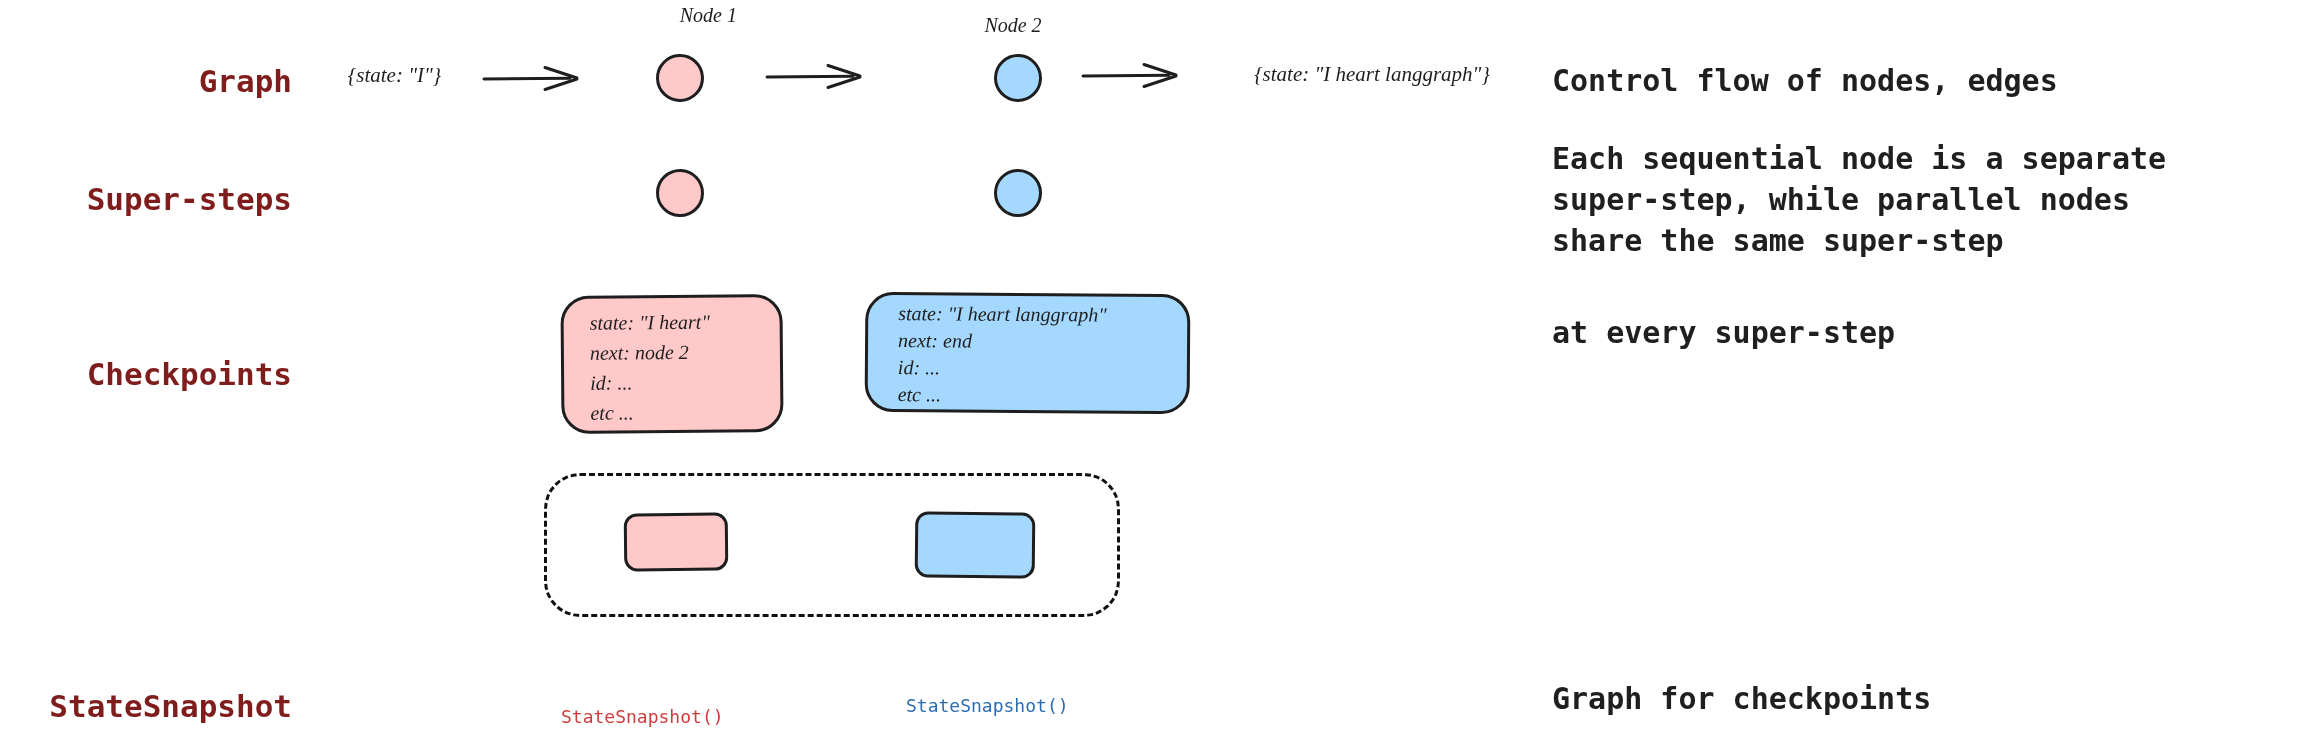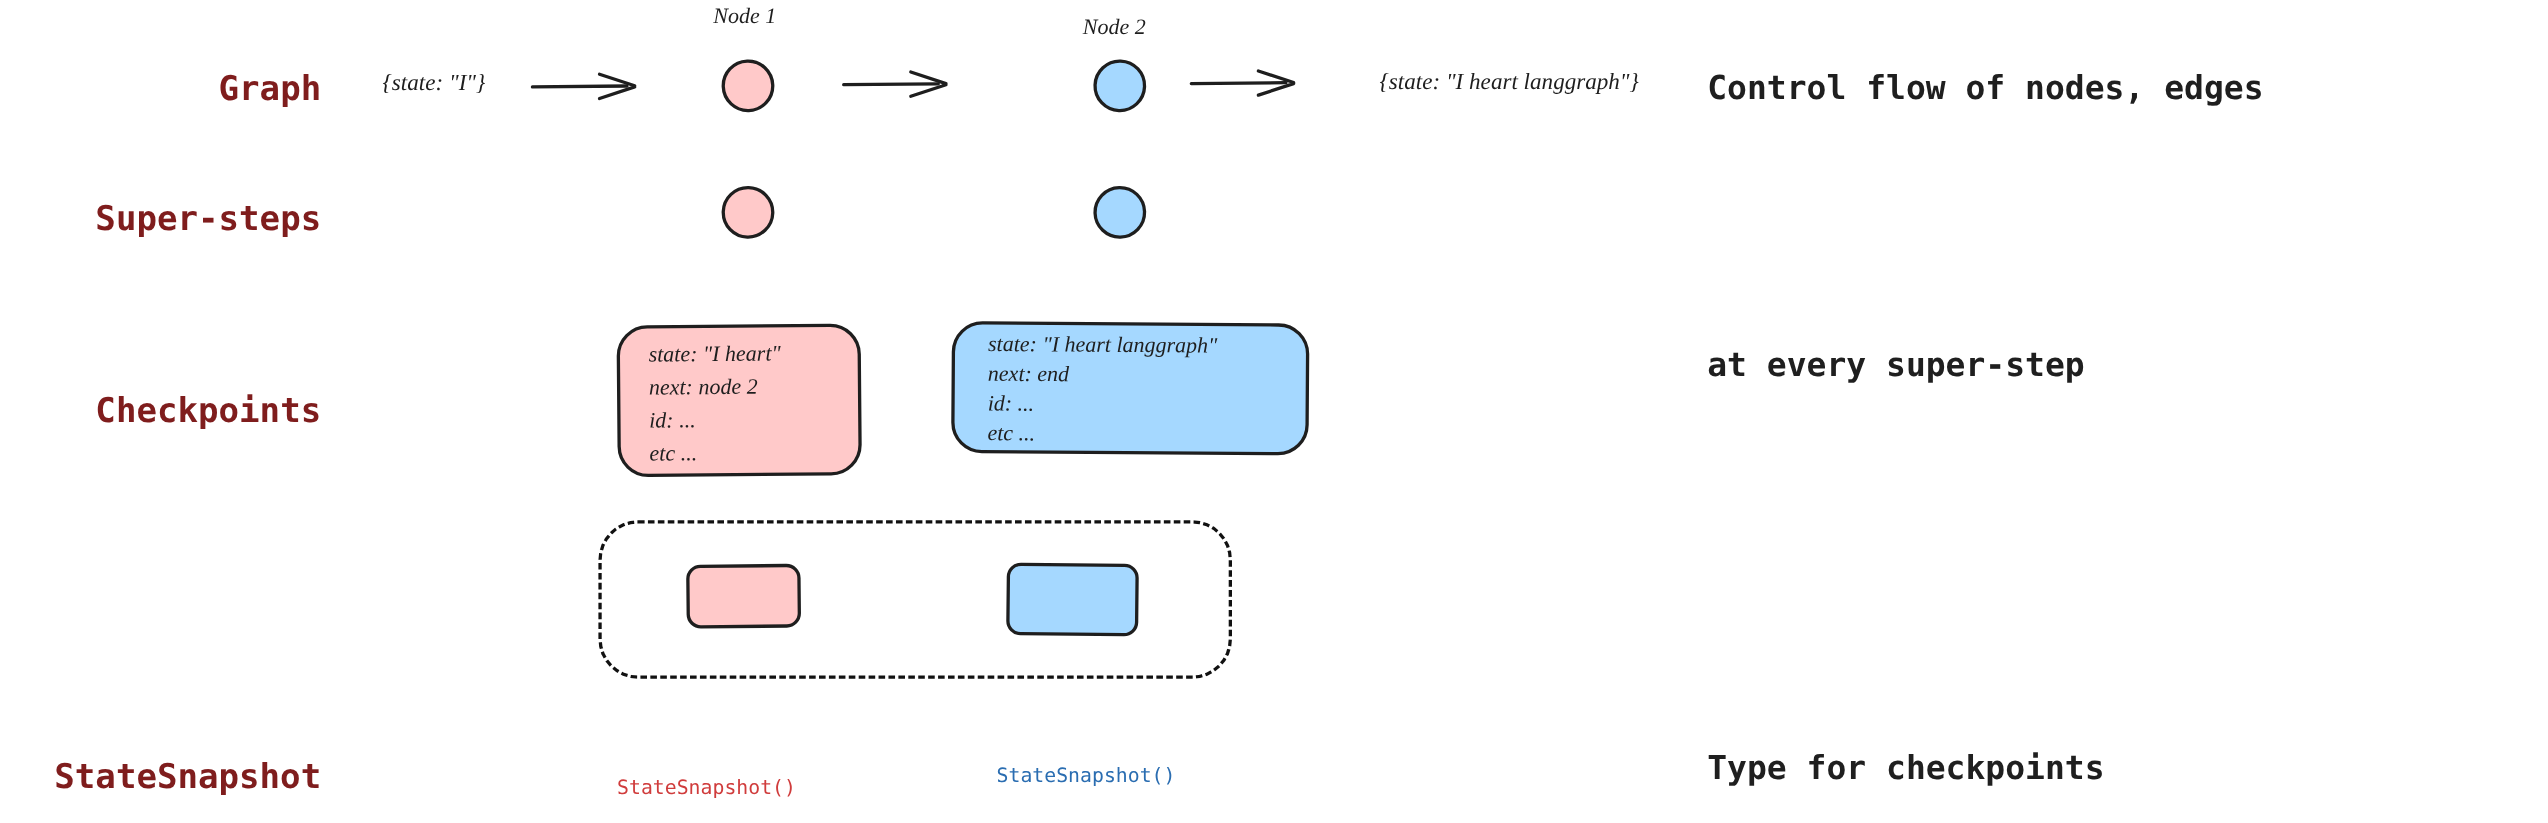--- a/index.html
+++ b/index.html
@@ -71,21 +71,21 @@
   <div class="row-label" style="top:355px">Checkpoints</div>
   <div class="row-label" style="top:687px">StateSnapshot</div>
 
   <div class="state-text hand" style="left:322px;top:58px;width:145px;text-align:center;">{state: "I"}</div>
 
   <svg class="arrow" style="left:482px;top:64px" viewBox="0 0 102 28">
     <path d="M2 15 L88 14.2" stroke="#1e1e1e" stroke-width="3" fill="none" stroke-linecap="round"></path>
     <path d="M63 3.5 L95 14 M63 25.5 L95 15" stroke="#1e1e1e" stroke-width="3" fill="none" stroke-linecap="round"></path>
   </svg>
 
-  <div class="node-label hand" style="left:617px;top:2px;width:120px;">Node 1</div>
+  <div class="node-label hand" style="left:617px;top:2px;width:120px;text-align:right;">Node 1</div>
   <div class="node-circle pink-fill" style="left:656px;top:54px;transform:rotate(-2deg);"></div>
 
   <svg class="arrow" style="left:765px;top:62px" viewBox="0 0 102 28">
     <path d="M2 15 L88 14.2" stroke="#1e1e1e" stroke-width="3" fill="none" stroke-linecap="round"></path>
     <path d="M63 3.5 L95 14 M63 25.5 L95 15" stroke="#1e1e1e" stroke-width="3" fill="none" stroke-linecap="round"></path>
   </svg>
 
   <div class="node-label hand" style="left:953px;top:12px;width:120px;">Node 2</div>
   <div class="node-circle blue-fill" style="left:994px;top:54px;transform:rotate(2deg);"></div>
 
@@ -96,20 +96,25 @@
 
   <div class="state-text hand" style="left:1222px;top:57px;width:300px;text-align:center;">{state: "I heart langgraph"}</div>
 
   <div class="desc" style="top:60px">
     <div>Control flow of nodes, edges</div>
   </div>
 
   <div class="node-circle pink-fill" style="left:656px;top:169px;transform:rotate(1.5deg);"></div>
   <div class="node-circle blue-fill" style="left:994px;top:169px;transform:rotate(-1.5deg);"></div>
 
+  <div class="desc" style="top:138px">
+    <div>Each sequential node is a separate</div>
+    <div>super-step, while parallel nodes</div>
+    <div>share the same super-step</div>
+  </div>
 
   <div class="chk-box pink-fill" style="left:561px;top:295px;width:222px;height:138px;padding:9px 0 0 26px;transform:rotate(-0.5deg);">
     <div class="chk-text hand">state: "I heart"</div>
     <div class="chk-text hand">next: node 2</div>
     <div class="chk-text hand">id: ...</div>
     <div class="chk-text hand">etc ...</div>
   </div>
 
   <div class="chk-box blue-fill" style="left:865px;top:293px;width:325px;height:120px;padding:5px 0 0 30px;transform:rotate(0.4deg);">
     <div class="chk-text hand" style="line-height:27px">state: "I heart langgraph"</div>
@@ -124,16 +129,16 @@
 
   <div class="thread-outline" style="left:544px;top:473px;width:576px;height:144px;"></div>
   <div class="mini-box pink-fill" style="left:624px;top:513px;width:104px;height:58px;transform:rotate(-0.6deg);"></div>
   <div class="mini-box blue-fill" style="left:915px;top:512px;width:120px;height:66px;transform:rotate(0.6deg);"></div>
 
 
   <div class="code-call red-code" style="left:561px;top:700px;">StateSnapshot()</div>
   <div class="code-call blue-code" style="left:906px;top:689px;">StateSnapshot()</div>
 
   <div class="desc" style="top:678px">
-    <div>Type for checkpoints</div>
+    <div>Graph for checkpoints</div>
   </div>
 
 </div>
 
 </body></html>

